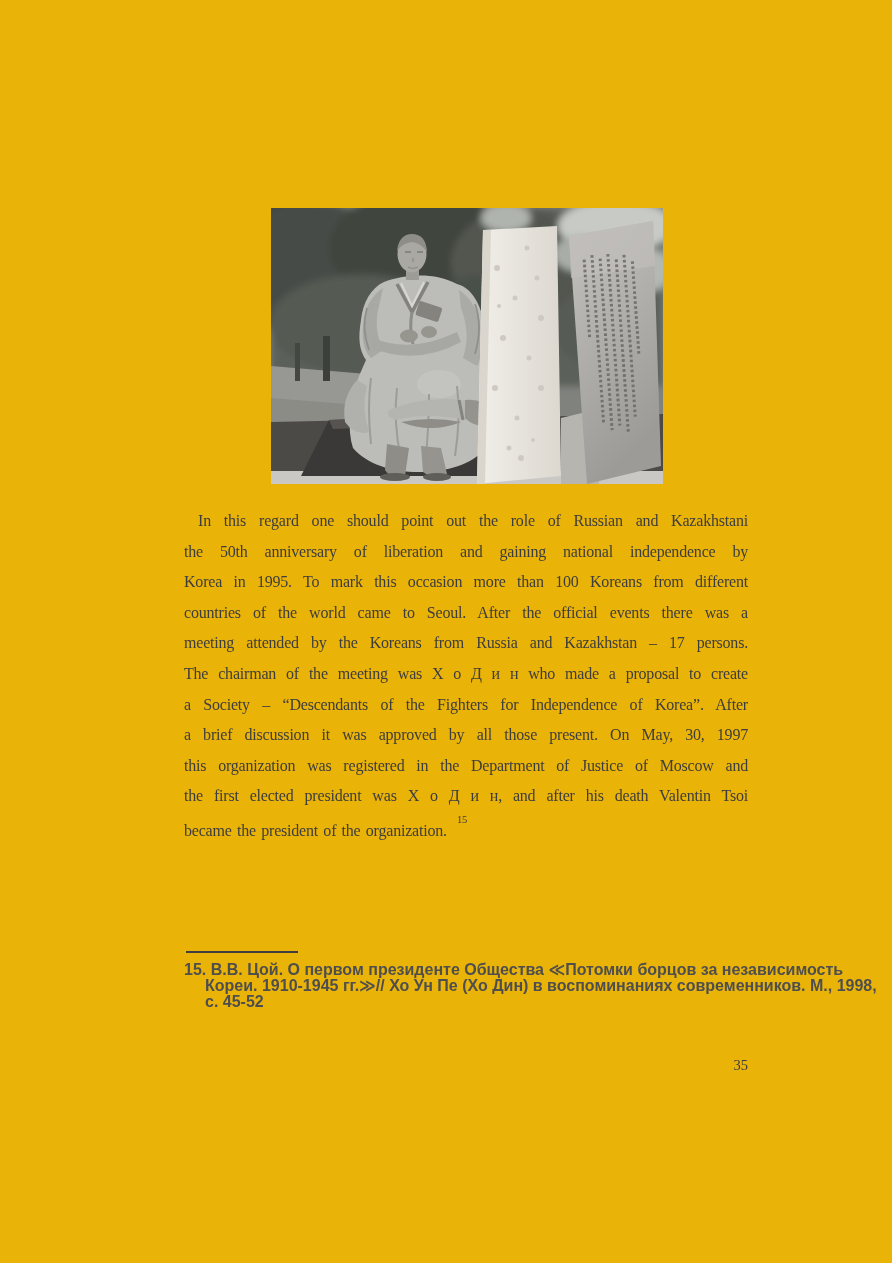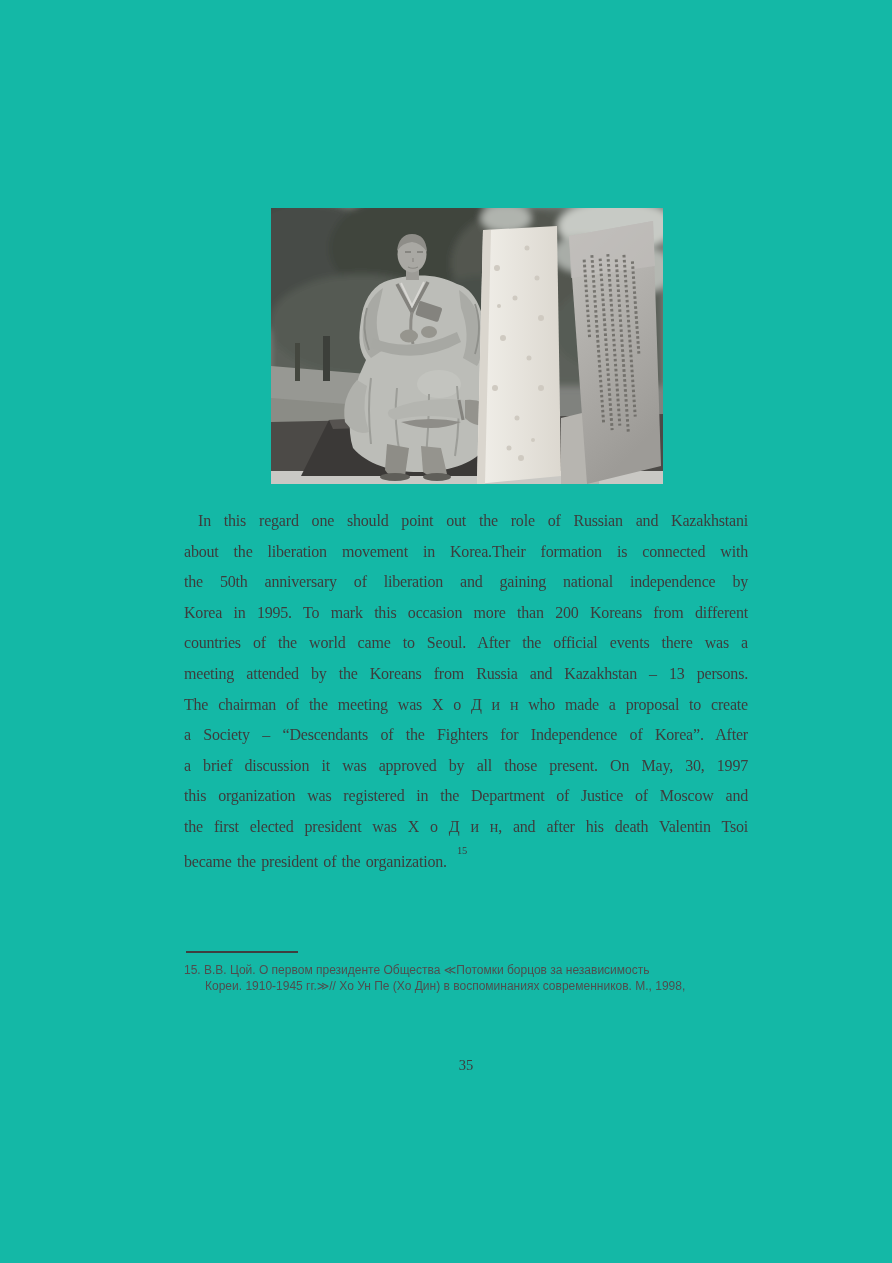--- a/index.html
+++ b/index.html
@@ -1,31 +1,31 @@
 <!DOCTYPE html>
 <html><head>
 <meta charset="utf-8">
 <style>
   html,body{margin:0;padding:0;background:#ffffff;}
-  .page{position:relative;width:892px;height:1263px;background:#14b8a6;overflow:hidden;
+  .page{position:relative;width:892px;height:1263px;background:#eab308;overflow:hidden;
         font-family:"Liberation Serif","DejaVu Serif",serif;}
   .photo{position:absolute;left:271px;top:208px;width:392px;height:276px;overflow:hidden;}
   .photo svg{display:block;}
   .body-text{position:absolute;left:184px;top:506px;width:564px;color:#3d3d3d;}
   .bodyline{font-size:16px;line-height:30.6px;height:30.6px;letter-spacing:-0.2px;word-spacing:1.5px;
             white-space:nowrap;text-align:justify;text-align-last:justify;}
   .bodyline:first-child{text-indent:14px;}
   .bodyline.last{text-align-last:left;}
   .fnref{font-size:10.5px;position:relative;top:-7px;margin-left:10px;}
   .footnote{position:absolute;left:184px;top:951px;width:600px;color:#4e4e4e;
             font-family:"Liberation Sans","DejaVu Sans",sans-serif;}
   .fn-divider{width:112px;height:0;border-top:2px solid #3f3f3f;margin:0 0 9px 2px;}
-  .fnline{font-size:12px;line-height:16px;white-space:nowrap;}
+  .fnline{font-size:16px;line-height:16px;white-space:nowrap;font-weight:bold;}
   .fnline + .fnline{padding-left:21px;}
-  .page-number{position:absolute;left:184px;top:1057px;width:564px;text-align:center;
+  .page-number{position:absolute;left:184px;top:1057px;width:564px;text-align:right;
                font-size:14.5px;color:#3d3d3d;}
 </style>
 </head>
 <body>
 
 <div class="page">
 
   <figure class="photo" style="margin:0">
     <svg width="392" height="276" viewBox="0 0 392 276" xmlns="http://www.w3.org/2000/svg">
       <defs>
@@ -152,39 +152,39 @@
           <line x1="358" y1="48" x2="358" y2="210"></line>
           <line x1="366" y1="55" x2="366" y2="150"></line>
         </g>
       </g>
     </svg>
   </figure>
 
   <div class="body-text">
     <div>
         <div class="bodyline">In this regard one should point out the role of Russian and Kazakhstani</div>
-        <div class="bodyline">about the liberation movement in Korea.Their formation is connected with</div>
         <div class="bodyline">the 50th anniversary of liberation and gaining national independence by</div>
-        <div class="bodyline">Korea in 1995. To mark this occasion more than 200 Koreans from different</div>
+        <div class="bodyline">Korea in 1995. To mark this occasion more than 100 Koreans from different</div>
         <div class="bodyline">countries of the world came to Seoul. After the official events there was a</div>
-        <div class="bodyline">meeting attended by the Koreans from Russia and Kazakhstan – 13 persons.</div>
+        <div class="bodyline">meeting attended by the Koreans from Russia and Kazakhstan – 17 persons.</div>
         <div class="bodyline">The chairman of the meeting was Х о Д и н who made a proposal to create</div>
         <div class="bodyline">a Society – “Descendants of the Fighters for Independence of Korea”. After</div>
         <div class="bodyline">a brief discussion it was approved by all those present. On May, 30, 1997</div>
         <div class="bodyline">this organization was registered in the Department of Justice of Moscow and</div>
         <div class="bodyline">the first elected president was Х о Д и н, and after his death Valentin Tsoi</div>
       </div>
     <div class="bodyline last">
       <span>became the president of the organization.</span><sup class="fnref">15</sup>
     </div>
   </div>
 
   <div class="footnote">
     <div class="fn-divider"></div>
     <div>
         <div class="fnline">15. В.В. Цой. О первом президенте Общества ≪Потомки борцов за независимость</div>
         <div class="fnline">Кореи. 1910-1945 гг.≫// Хо Ун Пе (Хо Дин) в воспоминаниях современников. М., 1998,</div>
+        <div class="fnline">с. 45-52</div>
       </div>
   </div>
 
   <div class="page-number">35</div>
 
 </div>
 
 </body></html>

